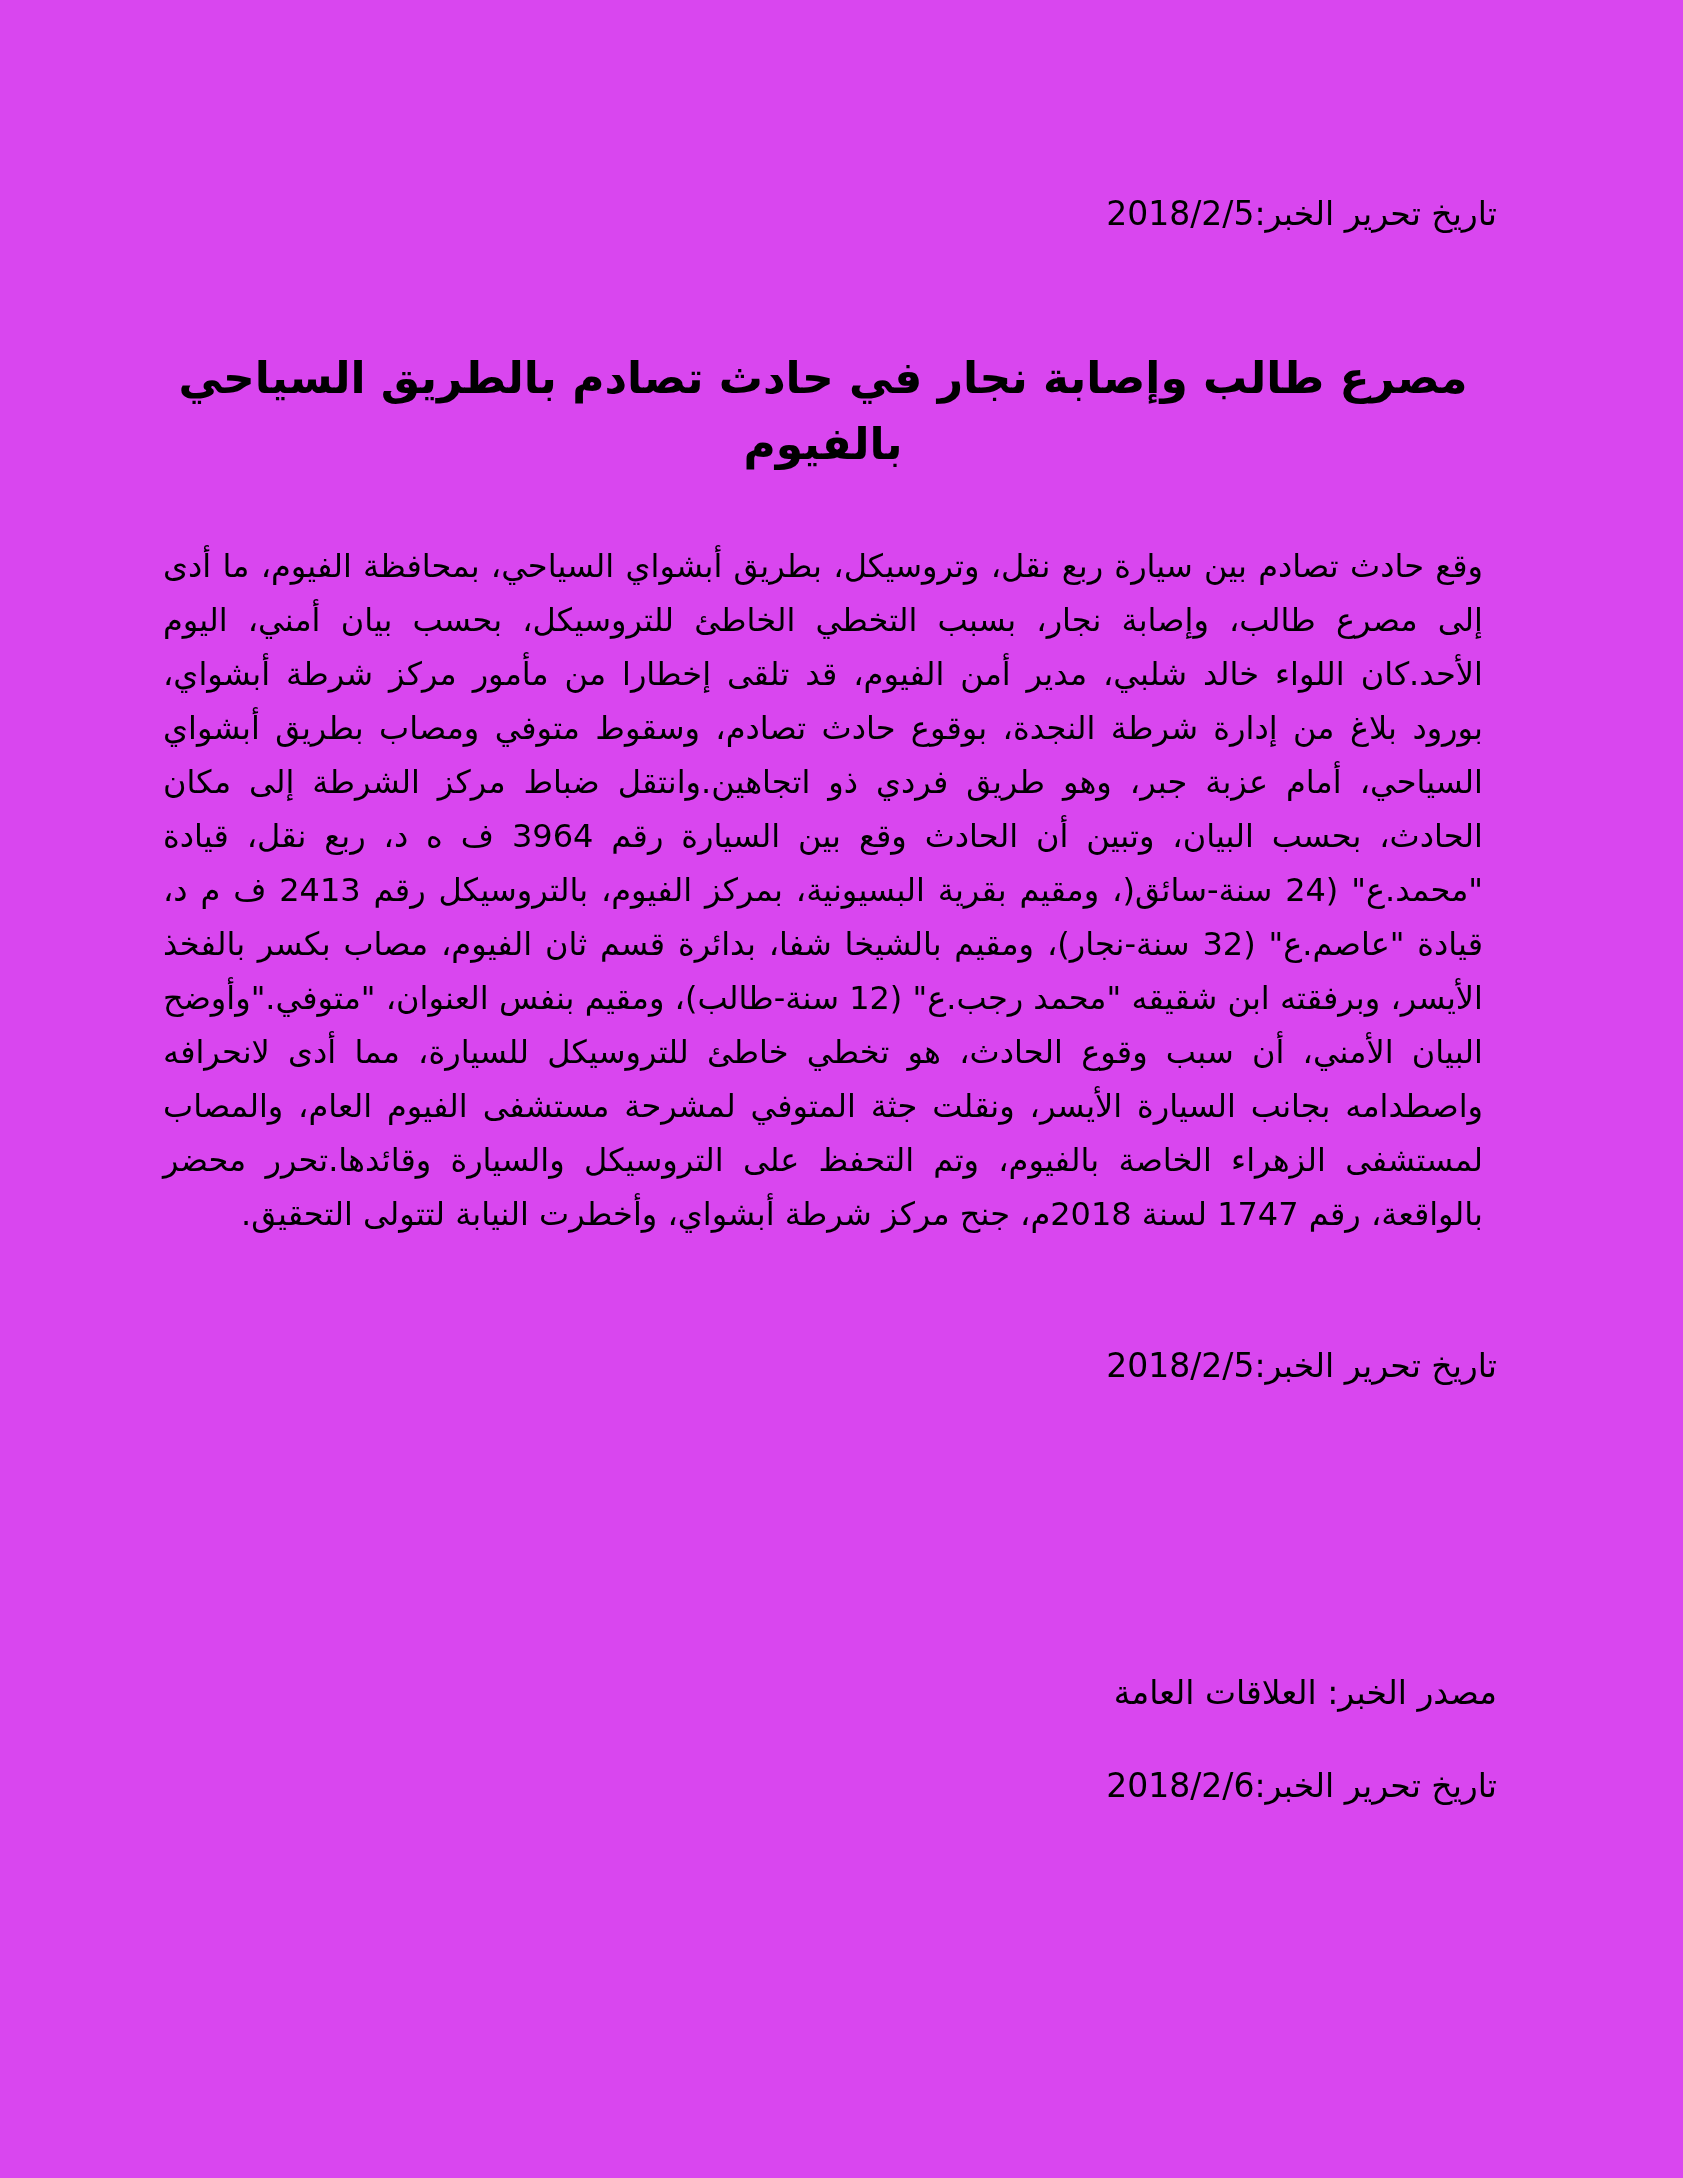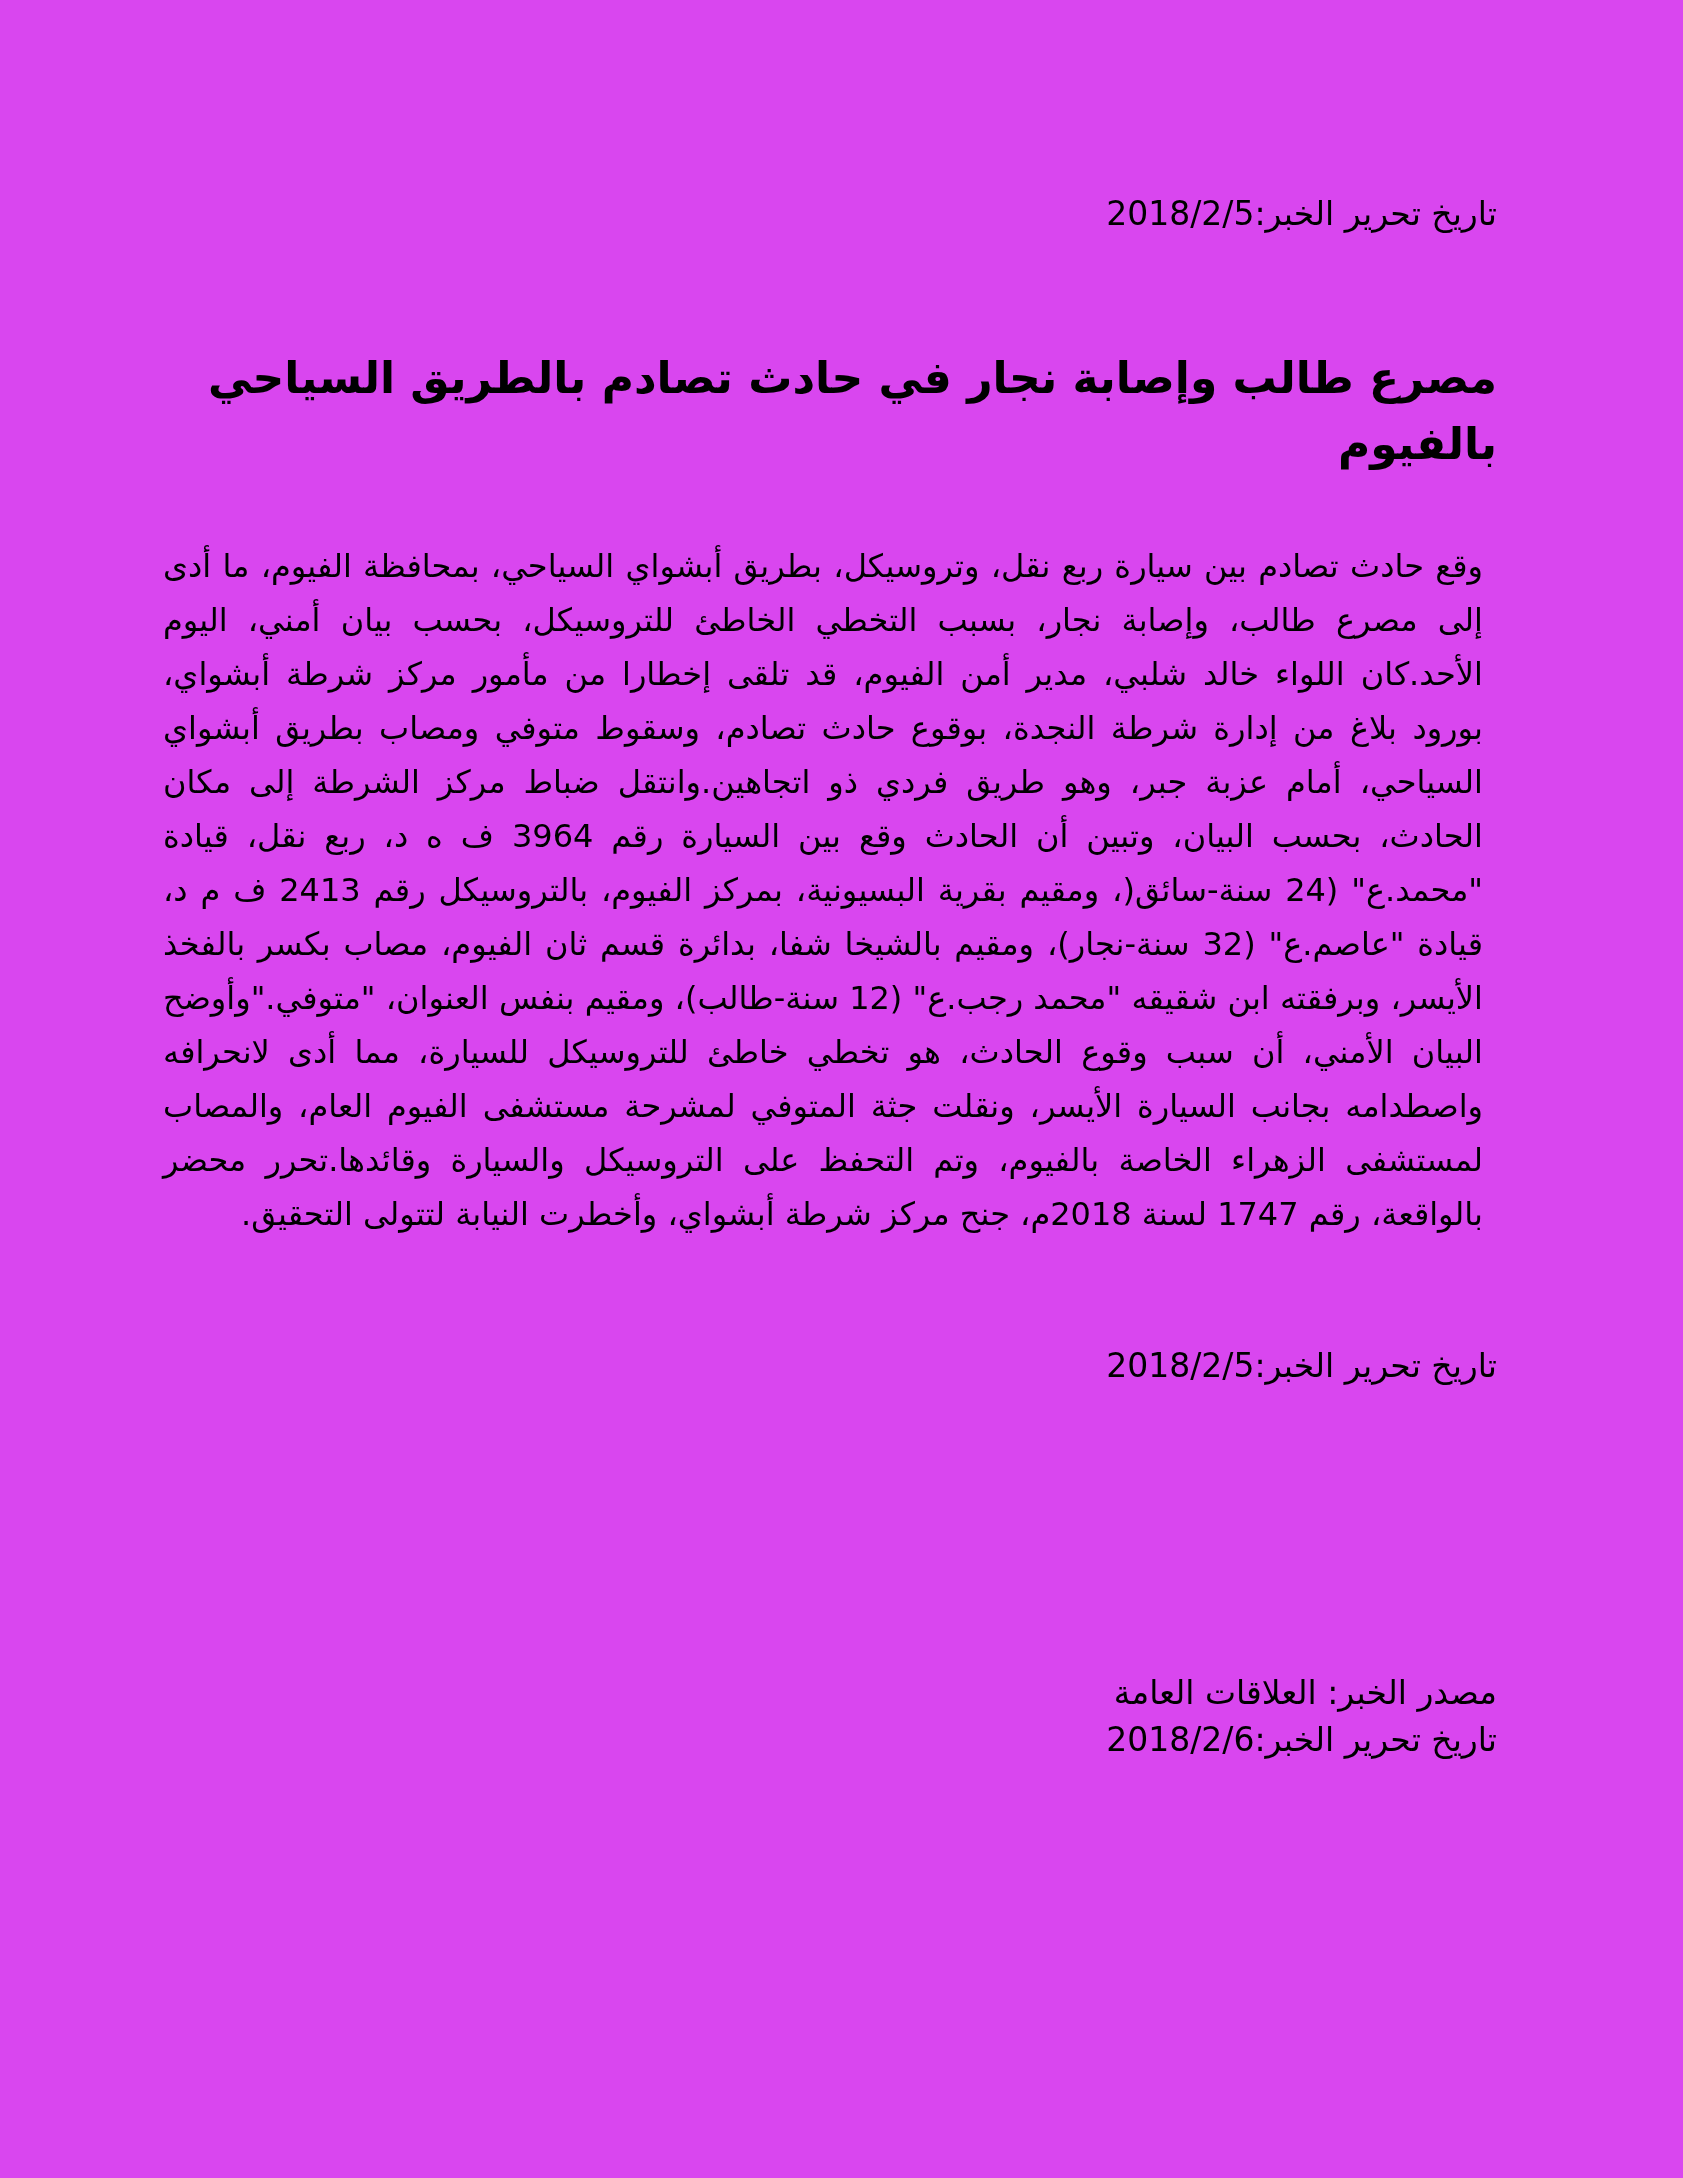--- a/index.html
+++ b/index.html
@@ -29,20 +29,21 @@
     direction: rtl;
     unicode-bidi: plaintext;
   }
   .headline {
     top: 345px;
     right: 186px;
     left: 149px;
     margin: 0;
     font-size: 44px;
     font-weight: bold;
+    text-align: center;
     line-height: 1.5;
   }
   .body-par {
     right: 186px;
     left: 149px;
     margin: 14px;
     font-size: 32px;
     line-height: 54px;
     text-align: justify;
     text-justify: inter-word;
@@ -53,21 +54,21 @@
   .meta-line {
     right: 186px;
     font-size: 33px;
     text-align: right;
     direction: rtl;
     unicode-bidi: plaintext;
   }
   .src1  { top: 1259px; }
   .date2 { top: 1346px; }
   .src2  { top: 1673px; margin-left: 14px; }
-  .date3 { top: 1720px; }
+  .date3 { top: 1766px; }
 </style>
 </head>
 <body>
 
 <div class="page">
 
   <div class="abs date-top">تاريخ تحرير الخبر:2018/2/5</div>
 
   <h1 class="abs headline">مصرع طالب وإصابة نجار في حادث تصادم بالطريق السياحي بالفيوم</h1>
 

